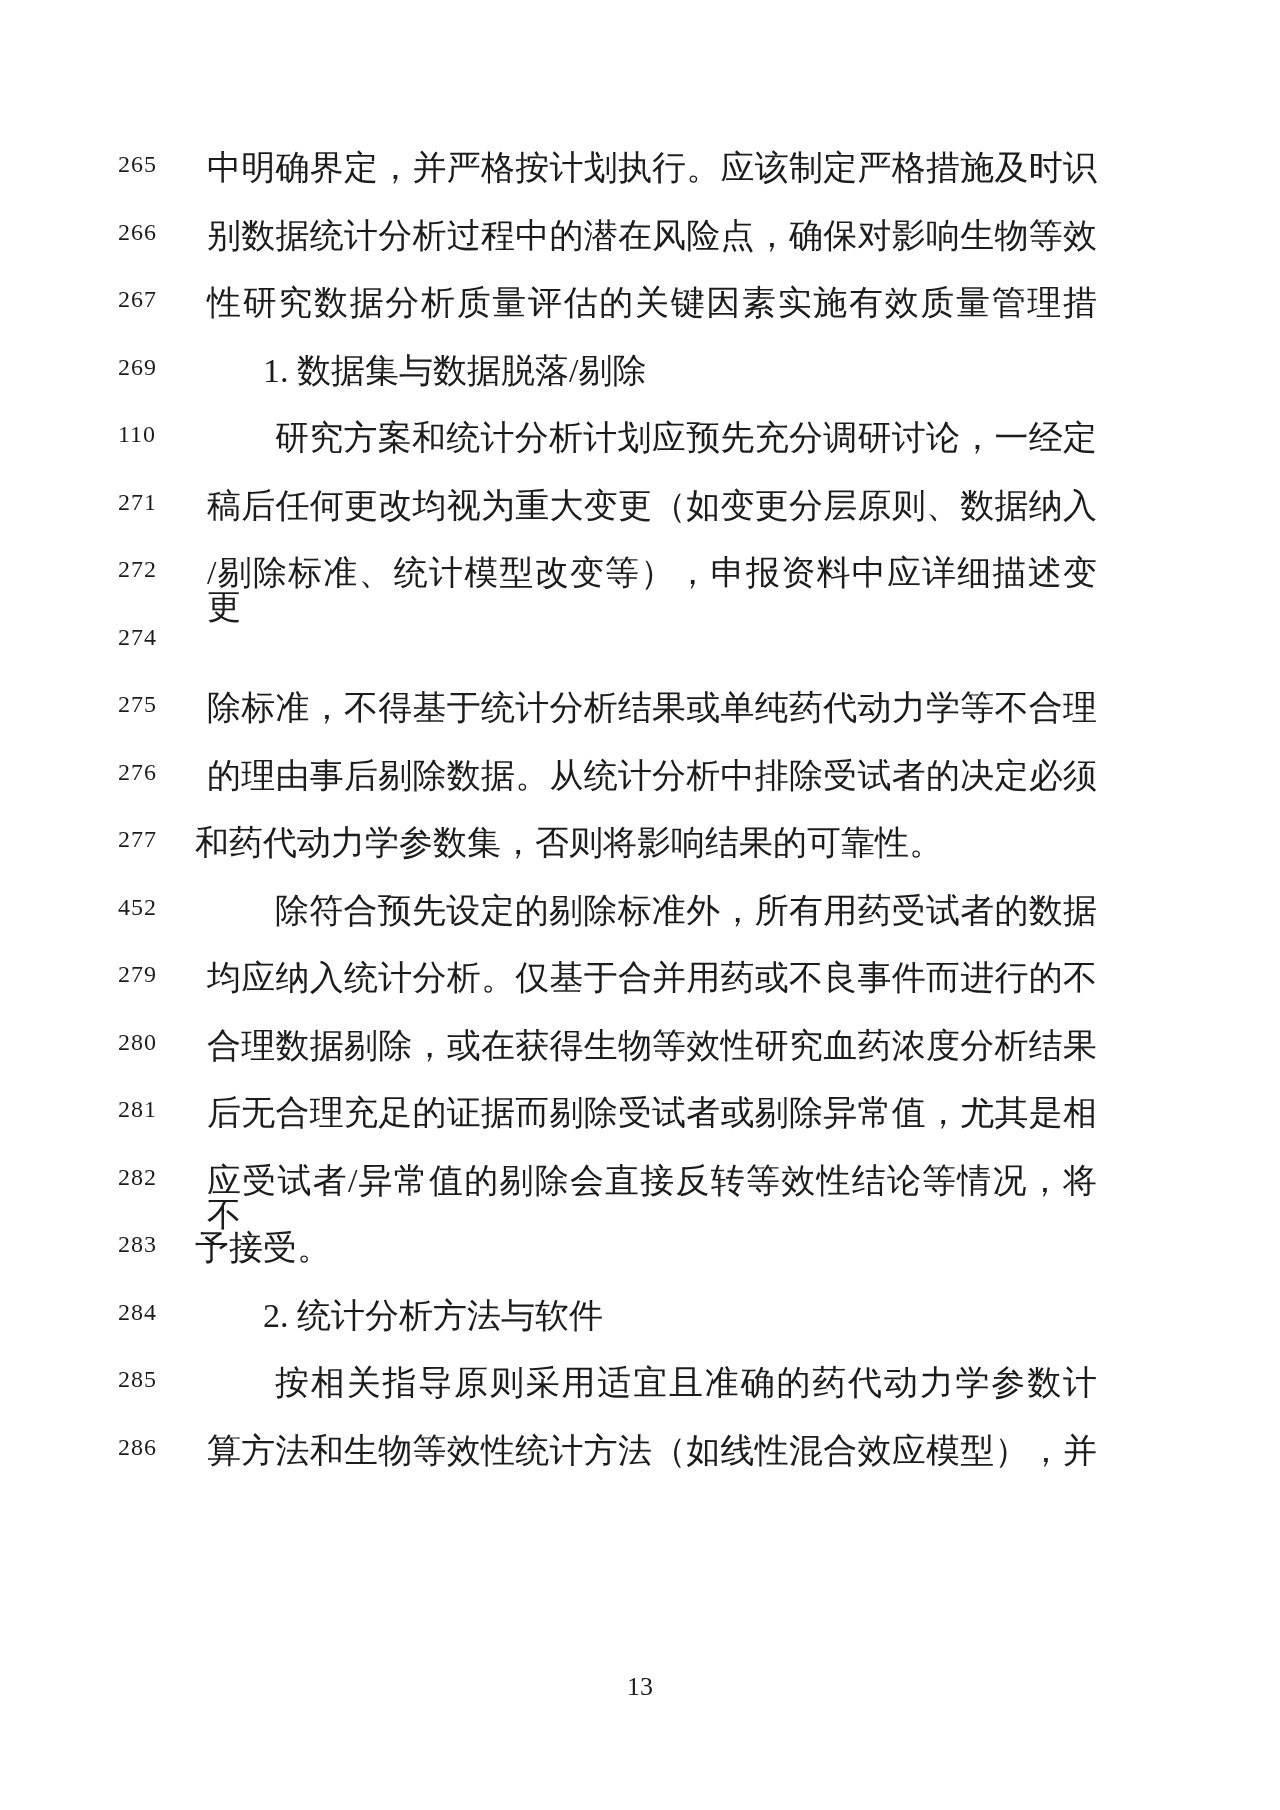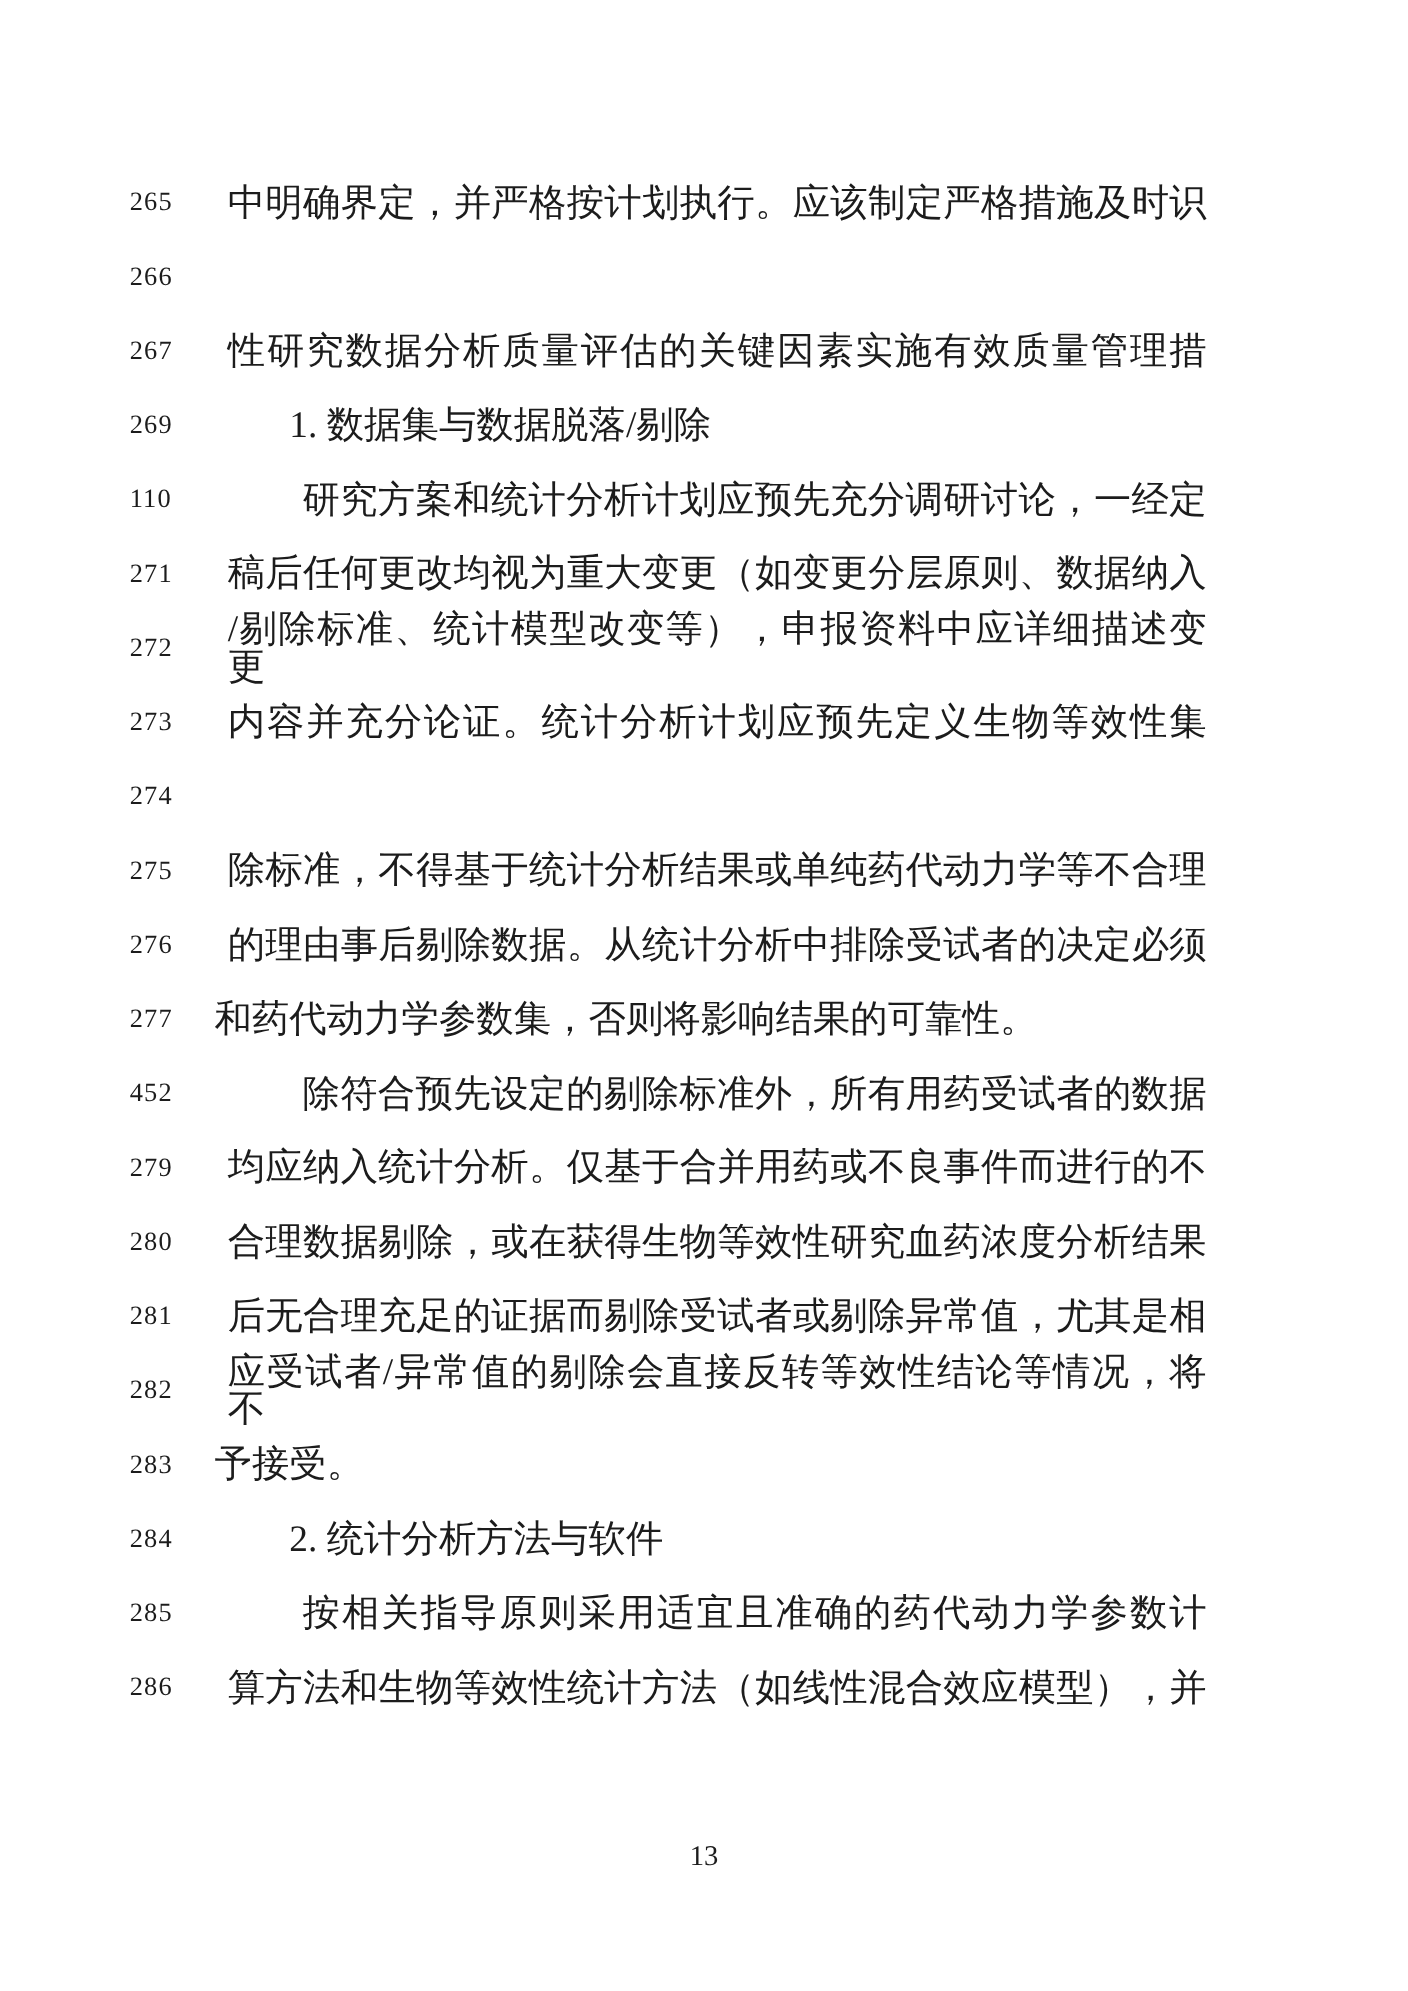--- a/index.html
+++ b/index.html
@@ -14,21 +14,21 @@
     color:#1c1c1c;
   }
   .content{
     position:absolute;
     top:151px;
     left:0;
     right:0;
   }
   .line-row{
     display:flex;
-    align-items:center;
+    align-items:flex-start;
     height:67.5px;
   }
   .line-num{
     width:77px;
     padding-left:118px;
     flex:0 0 auto;
     font-size:24px;
     letter-spacing:1px;
     color:#1c1c1c;
   }
@@ -65,44 +65,41 @@
 <body>
 
 <div class="page">
   <div class="content" id="lines-container">
       <div class="line-row">
         <div class="line-num">265</div>
         <div class="line-text justify">中明确界定，并严格按计划执行。应该制定严格措施及时识</div>
       </div>
       <div class="line-row">
         <div class="line-num">266</div>
+        <div class="line-text justify">别数据统计分析过程中的潜在风险点，确保对影响生物等效</div>
       </div>
       <div class="line-row">
         <div class="line-num">267</div>
         <div class="line-text justify">性研究数据分析质量评估的关键因素实施有效质量管理措</div>
       </div>
       <div class="line-row">
         <div class="line-num">269</div>
         <div class="line-text indent">1. 数据集与数据脱落/剔除</div>
       </div>
       <div class="line-row">
         <div class="line-num">110</div>
         <div class="line-text justify indent">研究方案和统计分析计划应预先充分调研讨论，一经定</div>
       </div>
       <div class="line-row">
         <div class="line-num">271</div>
         <div class="line-text justify">稿后任何更改均视为重大变更（如变更分层原则、数据纳入</div>
       </div>
       <div class="line-row">
         <div class="line-num">272</div>
         <div class="line-text justify">/剔除标准、统计模型改变等），申报资料中应详细描述变更</div>
-      </div>
-      <div class="line-row">
-        <div class="line-num">273</div>
-        <div class="line-text justify">内容并充分论证。统计分析计划应预先定义生物等效性集</div>
       </div>
       <div class="line-row">
         <div class="line-num">274</div>
       </div>
       <div class="line-row">
         <div class="line-num">275</div>
         <div class="line-text justify">除标准，不得基于统计分析结果或单纯药代动力学等不合理</div>
       </div>
       <div class="line-row">
         <div class="line-num">276</div>

